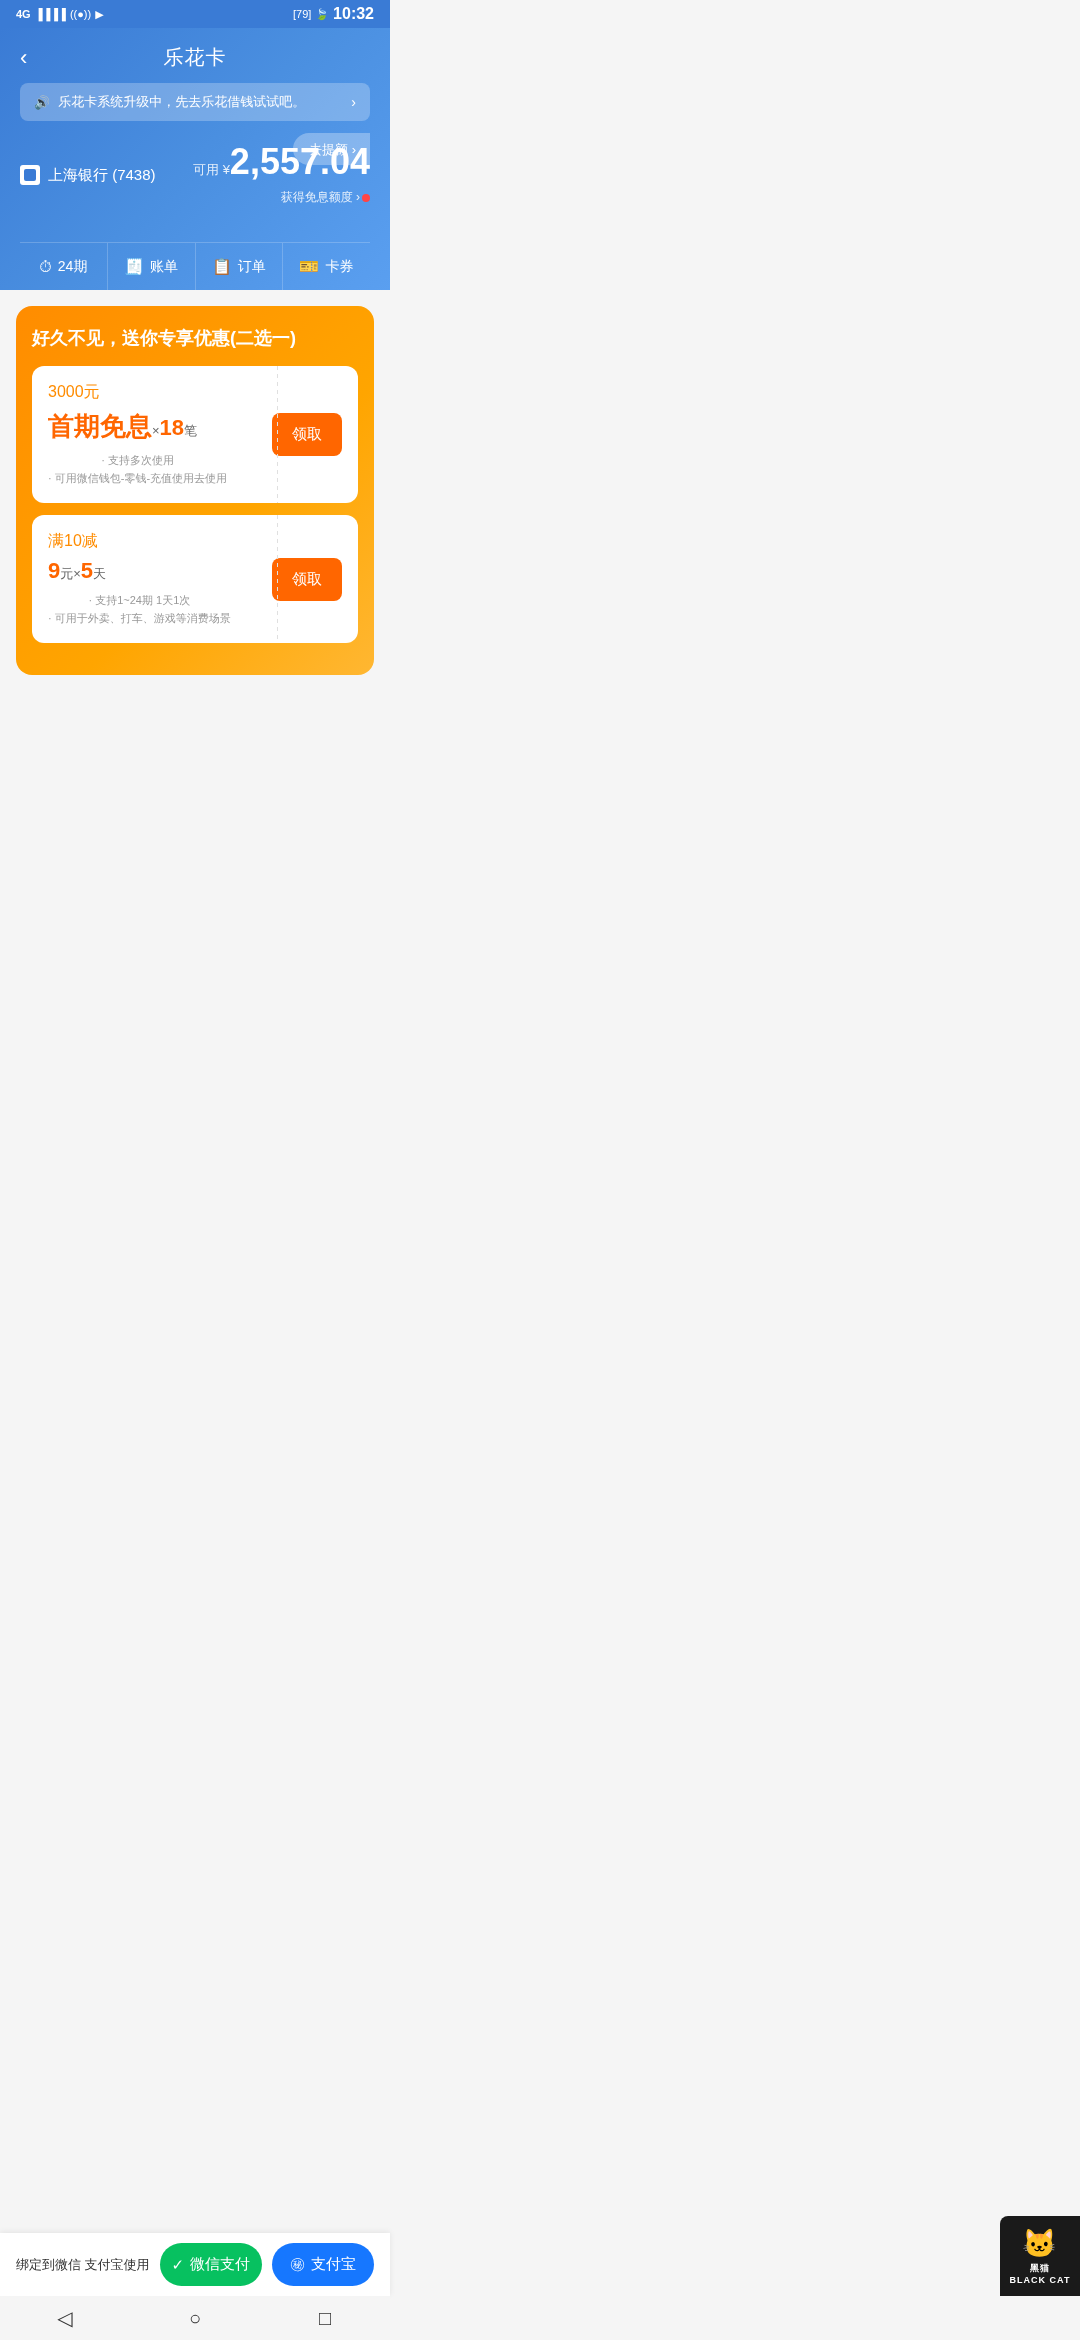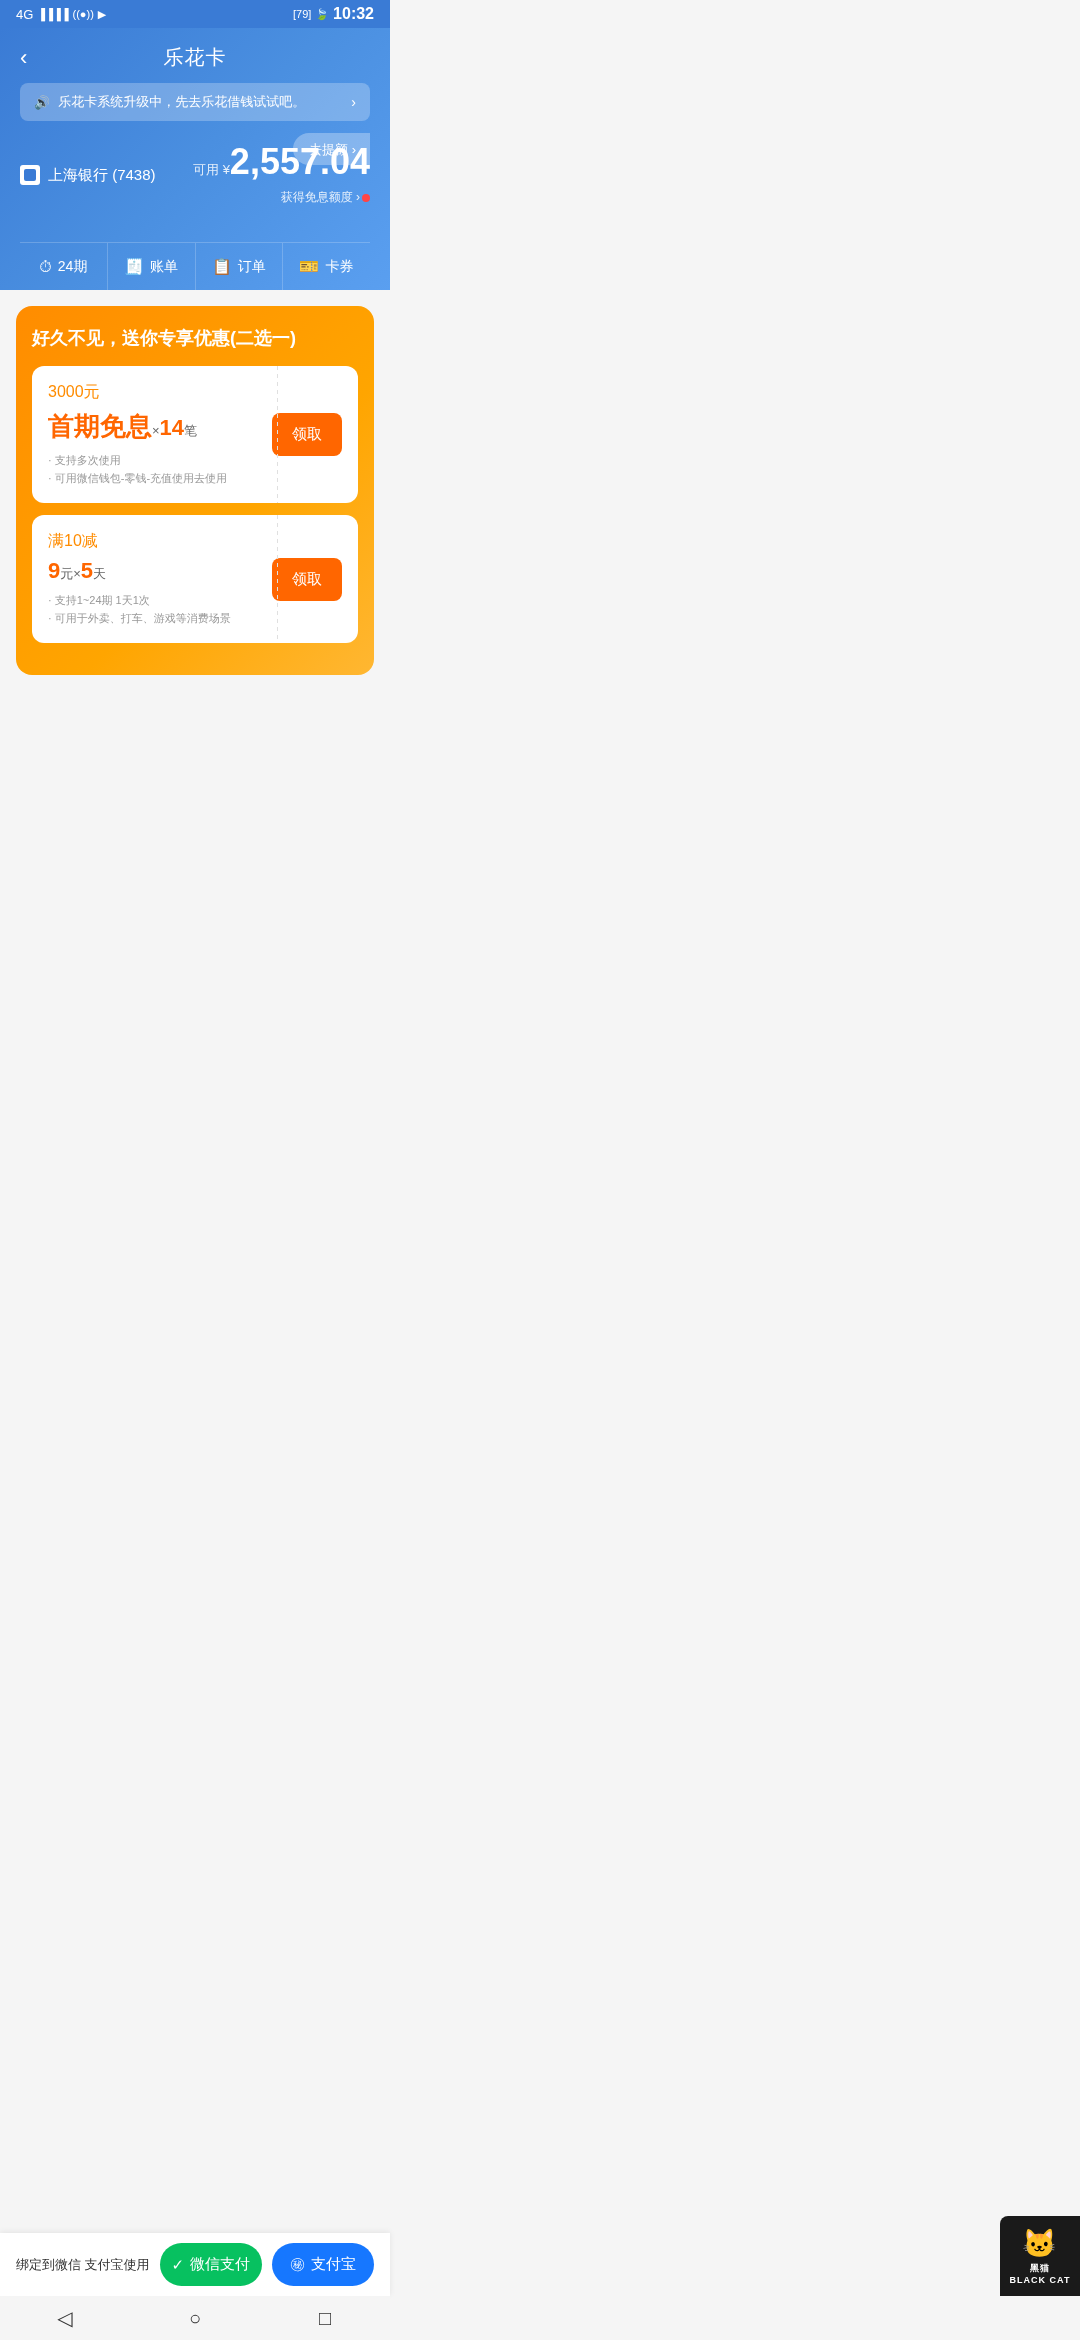--- a/index.html
+++ b/index.html
@@ -21,23 +21,23 @@
       align-items: center;
       padding: 6px 16px;
       height: 28px;
     }
     .status-left {
       display: flex;
       align-items: center;
       gap: 4px;
     }
     .status-text {
-      font-size: 13px;
-      color: white;
-      font-weight: 400;
+      font-size: 11px;
+      color: white;
+      font-weight: 700;
     }
     .status-right {
       display: flex;
       align-items: center;
       gap: 4px;
     }
     .battery-icon {
       font-size: 11px;
       color: white;
     }
@@ -261,20 +261,21 @@
       color: #ff6600;
     }
     .coupon-unit {
       font-size: 13px;
       color: #666;
     }
     .coupon-desc {
       font-size: 11px;
       color: #999;
       line-height: 1.6;
+      text-align: center;
     }
     .claim-btn {
       background: #ff6600;
       color: white;
       border: none;
       border-radius: 8px;
       padding: 12px 20px;
       font-size: 15px;
       font-weight: 500;
       cursor: pointer;
@@ -480,21 +481,21 @@
 
   <div class="promo-card">
     <div class="promo-title">好久不见，送你专享优惠(二选一)</div>
 
     <div class="coupon-item">
       <div class="coupon-left">
         <div class="coupon-tag">3000元</div>
         <div class="coupon-main">
           <span class="coupon-big">首期免息</span>
           <span class="coupon-x">×</span>
-          <span class="coupon-num">14</span>
+          <span class="coupon-num">18</span>
           <span class="coupon-unit">笔</span>
         </div>
         <div class="coupon-desc">
           <div>· 支持多次使用</div>
           <div>· 可用微信钱包-零钱-充值使用去使用</div>
         </div>
       </div>
       <button class="claim-btn">领取</button>
     </div>
 

